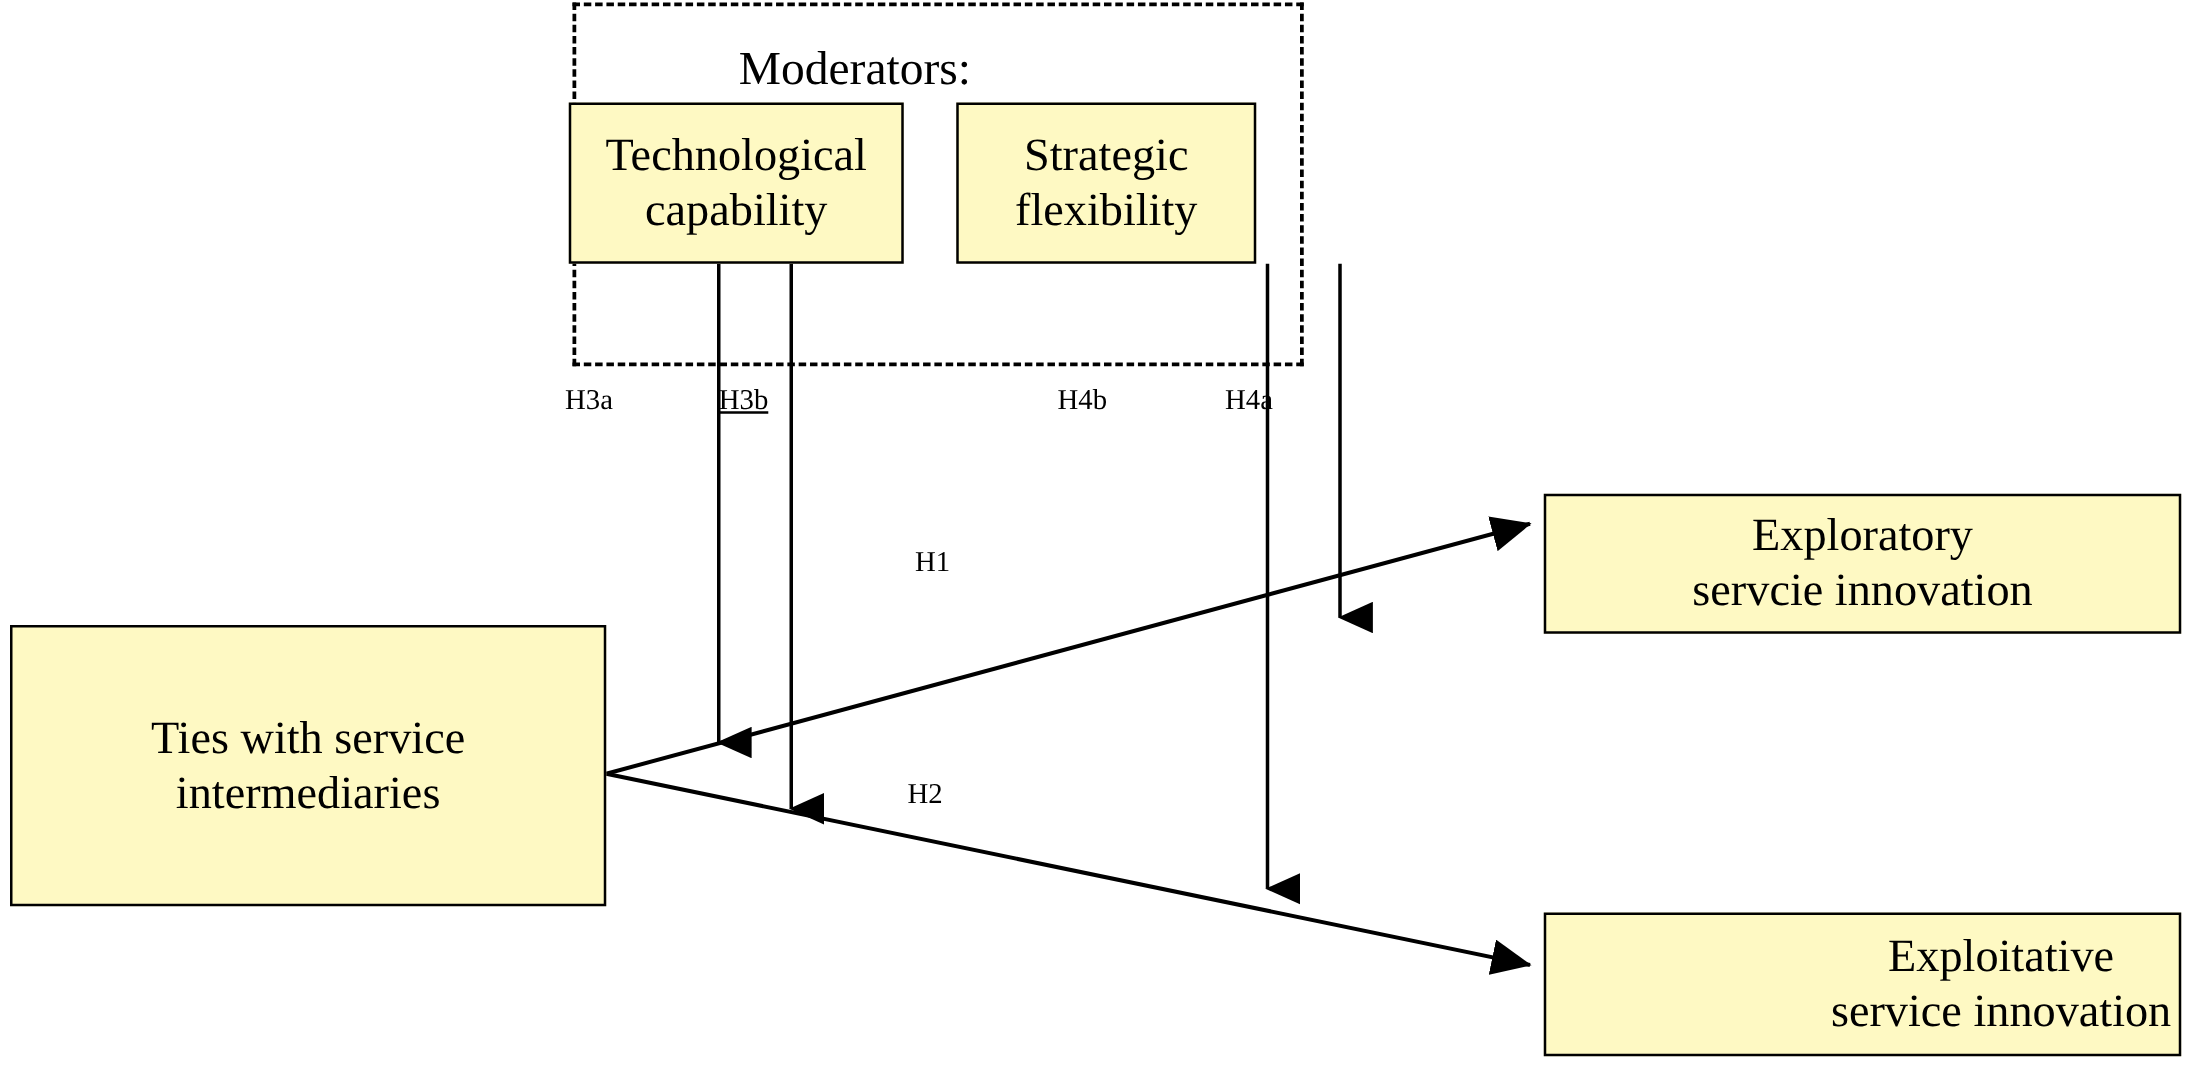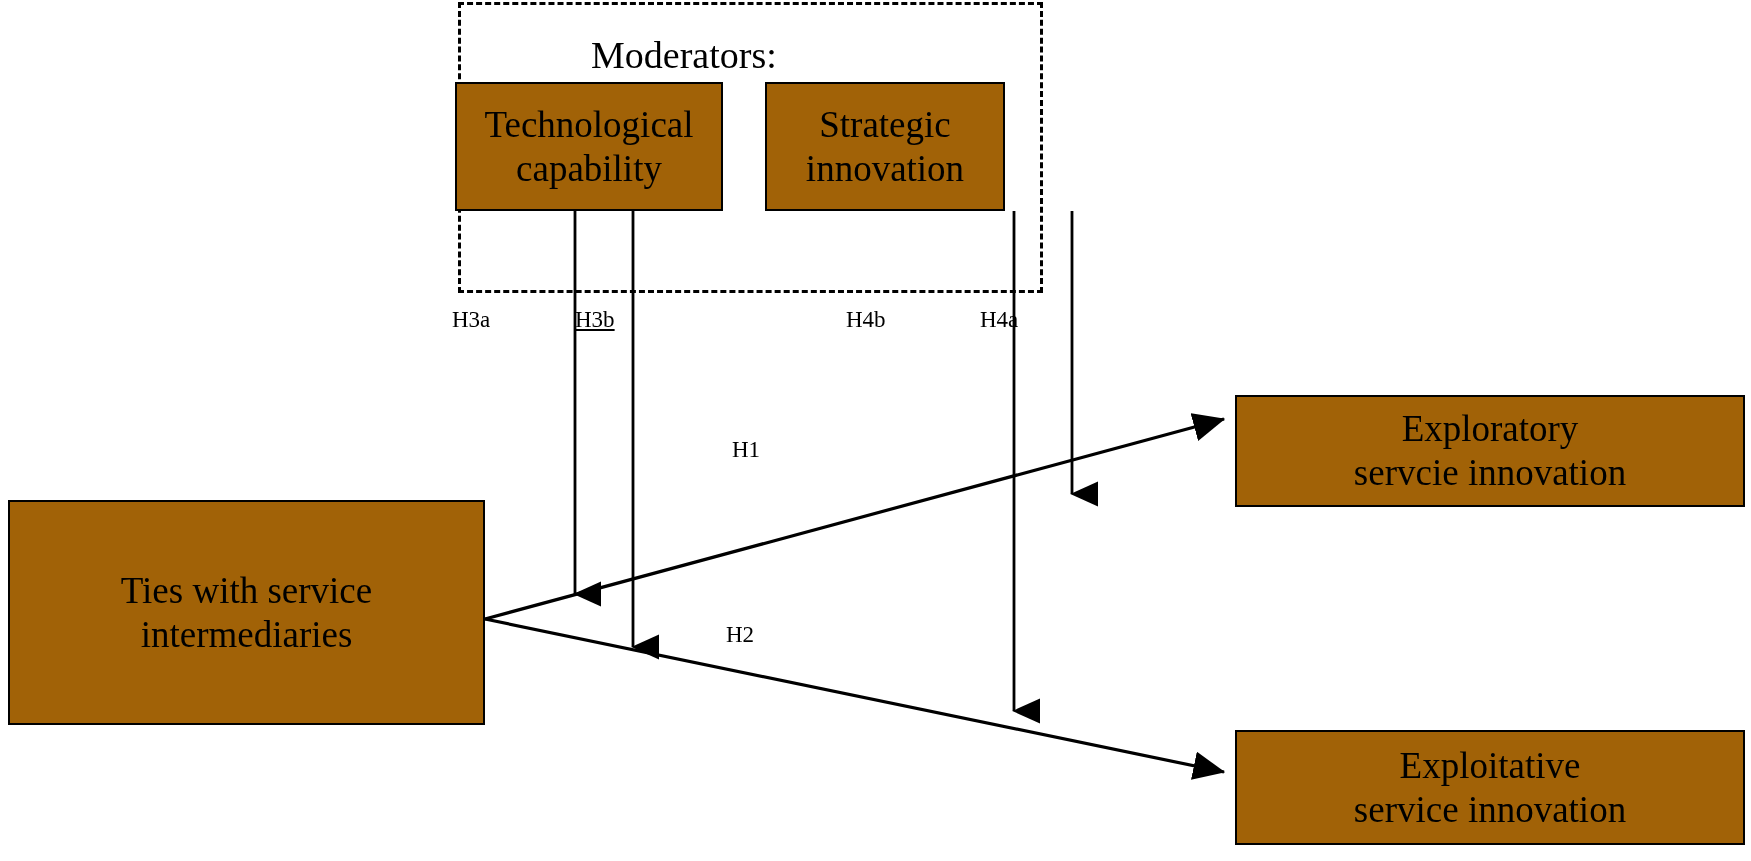--- a/index.html
+++ b/index.html
@@ -23,21 +23,21 @@
     position: absolute;
     left: 0;
     top: 0;
     width: 1751px;
     height: 861px;
   }
   .node-box {
     position: absolute;
     box-sizing: border-box;
     border: 2.5px solid #000000;
-    background: #a16207;
+    background: #fef9c3;
     display: flex;
     align-items: center;
     justify-content: center;
     text-align: center;
     line-height: 1.18;
     font-size: 37px;
     z-index: 3;
   }
   .node-label {
     display: block;
@@ -63,21 +63,21 @@
     white-space: nowrap;
     background: transparent;
     z-index: 5;
     text-align: center;
   }
   
   #node-tech-capability  { left: 455px; top: 82px;  width: 268px; height: 129px; }
   #node-strategic-flex   { left: 765px; top: 82px;  width: 240px; height: 129px; }
   #node-ties             { left: 8px;   top: 500px; width: 477px; height: 225px; }
   #node-exploratory      { left: 1235px; top: 395px; width: 510px; height: 112px; }
-  #node-exploitative     { left: 1235px; top: 730px; width: 510px; height: 115px; }
+  #node-exploitative     { left: 1235px; top: 730px; width: 510px; height: 115px; justify-content: flex-end; }
   #moderator-frame       { left: 458px; top: 2px;   width: 585px; height: 291px; }
 
   
   #label-moderators { left: 591px; top: 33px; }
   #label-h3a { left: 452px; top: 307px; }
   #label-h3b { left: 575px; top: 307px; text-decoration: underline; }
   #label-h4b { left: 846px; top: 307px; }
   #label-h4a { left: 980px; top: 307px; }
   #label-h1  { left: 732px; top: 437px; }
   #label-h2  { left: 726px; top: 622px; }
@@ -114,21 +114,21 @@
 
   <div class="group-title" id="label-moderators">Moderators:</div>
 
   <div class="node-box" id="node-tech-capability">
     <span class="node-label">Technological
 capability</span>
   </div>
 
   <div class="node-box" id="node-strategic-flex">
     <span class="node-label">Strategic
-innovation</span>
+flexibility</span>
   </div>
 
   <div class="node-box" id="node-ties">
     <span class="node-label">Ties with service
 intermediaries</span>
   </div>
 
   <div class="node-box" id="node-exploratory">
     <span class="node-label">Exploratory
 servcie innovation</span>

